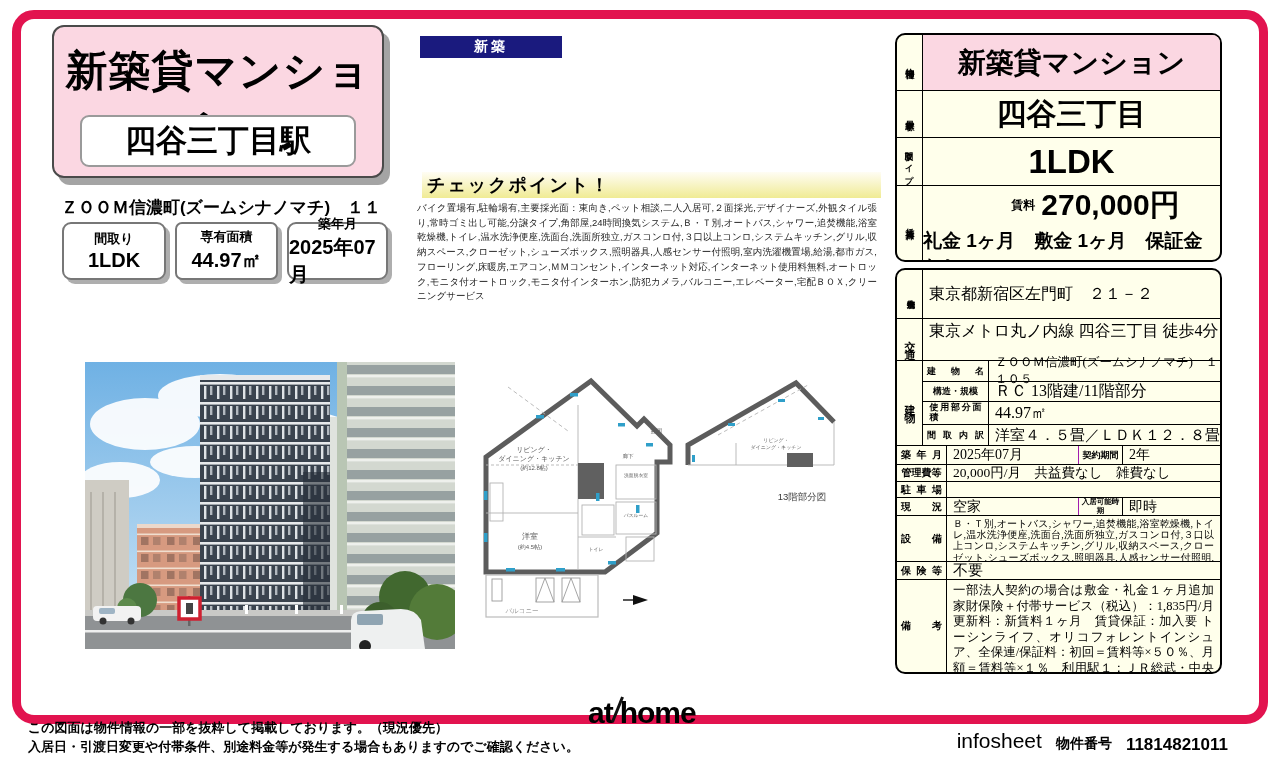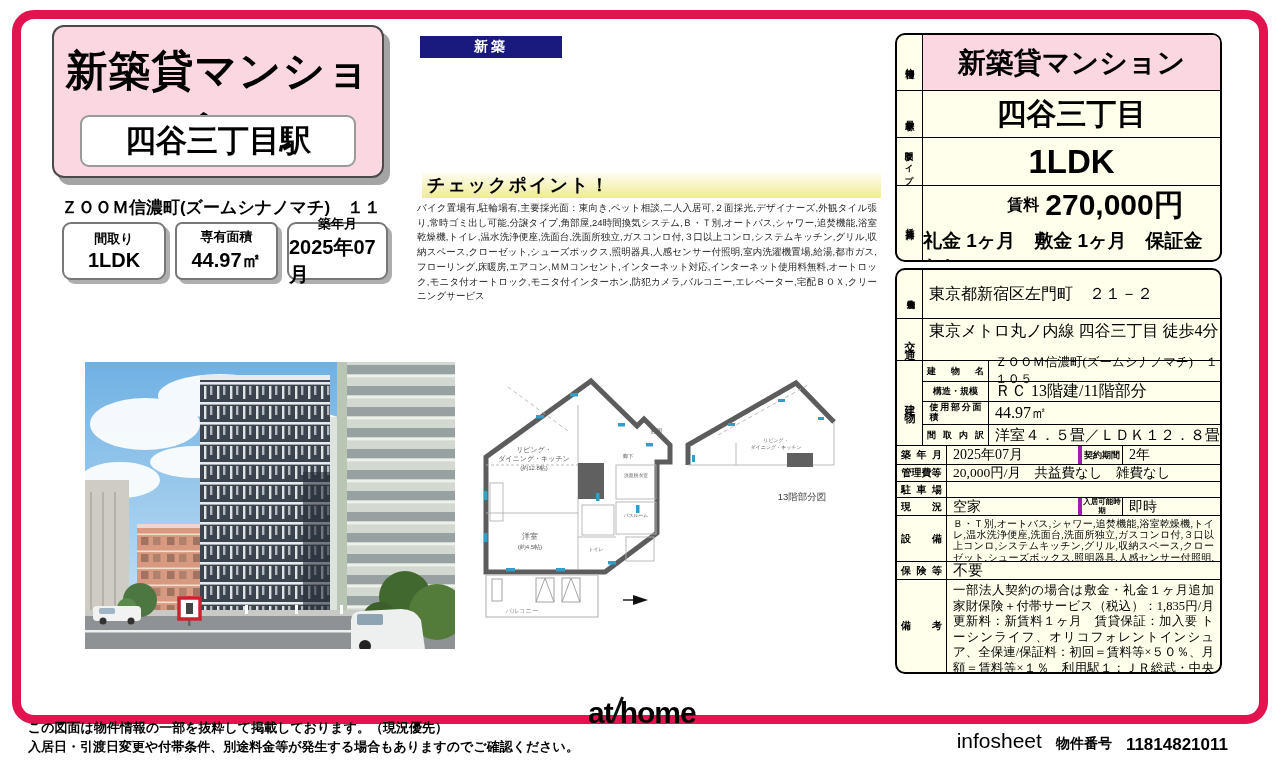--- a/index.html
+++ b/index.html
@@ -53,21 +53,21 @@
   .val  { flex:1; display:flex; align-items:center; justify-content:center; }
   .pink { background:#fbd7e2; }
   .b28  { font-size:28px; font-weight:bold; }
   .b30  { font-size:30px; font-weight:bold; }
   .b33  { font-size:33px; font-weight:bold; }
   .terms-top { height:40px; border-bottom:1px solid transparent; }
   .lab2 { flex:0 0 50px; font-size:10px; padding:0 4px; }
   .just { text-align:justify; text-align-last:justify; display:block;
           align-self:center; width:100%; }
   .slab { flex:0 0 66px; font-size:9px; padding:0 4px; }
-  .mlab { border-left:4px solid #a21caf; flex:0 0 45px; font-size:9px; }
+  .mlab { border-left:1px solid #a21caf; flex:0 0 45px; font-size:9px; }
   .sval { flex:1; display:flex; align-items:center; padding-left:6px;
           font-family:"Liberation Serif","DejaVu Serif",serif; }
   .v2   { flex:0 0 97px; display:flex; align-items:center; padding-left:6px;
           font-family:"Liberation Serif","DejaVu Serif",serif; }
   .block { flex:1; padding:2px 6px; font-family:"Liberation Serif","DejaVu Serif",serif;
            text-align:justify; overflow:hidden; }
   .colgrp { flex:1; display:flex; flex-direction:column; }
   .colgrp .row:first-child { border-top:none; }
 
   
@@ -293,21 +293,21 @@
         <span class="vtext" style="font-size:8.5px;">間取タイプ</span>
       </div>
     <div class="val b33">1LDK</div>
   </div>
   <div class="row" style="height:75px;">
     <div class="lab">
         <span class="vtext">賃貸条件</span>
       </div>
     <div class="val" style="flex-direction:column; justify-content:flex-start;">
       <div class="terms-top" style="display:flex; align-items:center; gap:6px;">
-        <span style="font-size:16px; font-weight:bold;margin-left:48px;">賃料</span>
+        <span style="font-size:12px; font-weight:bold;margin-left:48px;">賃料</span>
         <span class="b30">270,000円</span>
       </div>
       <div style="font-size:19px; font-weight:bold; margin-top:2px;">礼金 1ヶ月　敷金 1ヶ月　保証金 なし</div>
     </div>
   </div>
 </div>
 
 <div class="tbl" style="top:268px;">
   <div class="row first" style="height:48px;">
     <div class="lab">

